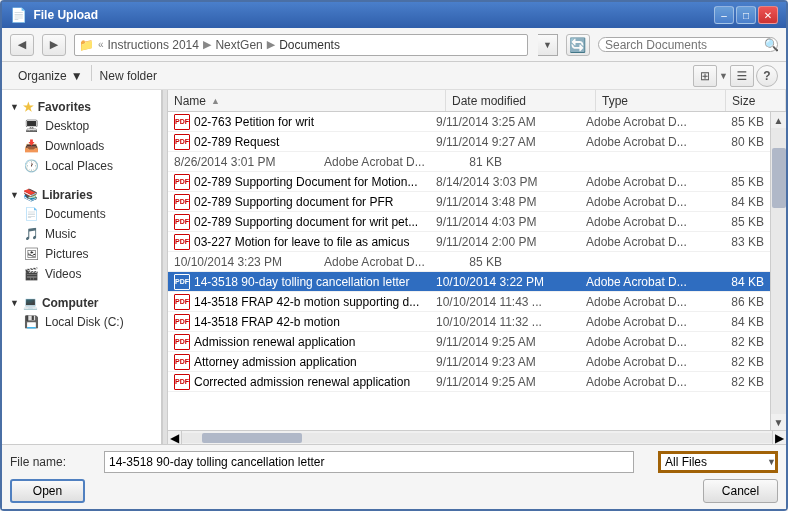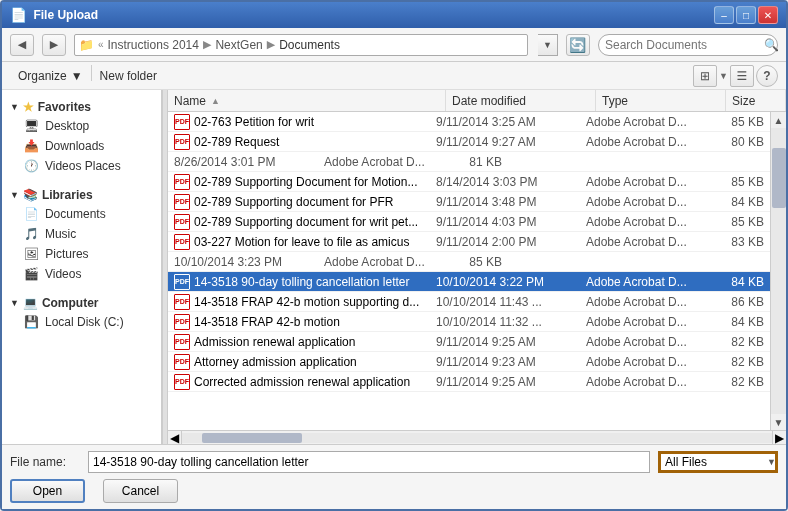--- a/index.html
+++ b/index.html
@@ -81,21 +81,21 @@
       border: 1px solid #bbb;
       border-radius: 3px;
       background: linear-gradient(to bottom, #fafafa, #e8e8e8);
       cursor: pointer;
       display: flex; align-items: center; justify-content: center;
       font-size: 14px; color: #555;
     }
     .search-box {
       display: flex;
       align-items: center;
-      height: 22px;
+      height: 15px;
       border: 1px solid #aaa;
       border-radius: 12px;
       padding: 0 6px;
       background: white;
       width: 180px;
       gap: 4px;
     }
     .search-box input {
       border: none; outline: none; background: transparent;
       font-size: 12px; flex: 1; color: #999;
@@ -218,21 +218,21 @@
     .scroll-track { flex: 1; width: 16px; background: #e8e8e8; position: relative; }
     .scroll-thumb { width: 14px; height: 60px; background: #b0b8c8; border-radius: 2px; margin: 0 1px; position: absolute; top: 20px; cursor: pointer; }
 
     .bottom-area {
       border-top: 1px solid #ccc;
       background: #f5f5f5;
       padding: 6px 8px;
       flex-shrink: 0;
     }
     .filename-row {
-      display: flex; align-items: center; gap: 8px; margin-bottom: 6px;
+      display: flex; align-items: center; gap: 24px; margin-bottom: 6px;
     }
     .filename-label { font-size: 12px; color: #333; min-width: 70px; }
     .filename-input {
       flex: 1;
       height: 22px;
       border: 1px solid #aaa;
       padding: 0 4px;
       font-size: 12px;
       background: white;
     }
@@ -245,21 +245,21 @@
       padding: 0 4px;
       appearance: none;
       -webkit-appearance: none;
       position: relative;
     }
     .select-wrapper { position: relative; display: inline-flex; align-items: center; }
     .select-arrow {
       position: absolute; right: 2px;
       pointer-events: none; font-size: 9px; color: #555;
     }
-    .buttons-row { display: flex; align-items: center; justify-content: flex-start; gap: 18px; }
+    .buttons-row { display: flex; align-items: center; justify-content: space-between; gap: 18px; }
     .dialog-btn {
       min-width: 75px; height: 24px;
       border: 1px solid #aaa;
       border-radius: 3px;
       background: linear-gradient(to bottom, #fafafa, #e0e0e0);
       font-size: 12px;
       cursor: pointer;
       padding: 0 12px;
     }
     .dialog-btn.default { border: 2px solid #5080c0; }
@@ -338,21 +338,21 @@
       <div class="sidebar-item">
         <span>🖥</span>
         <span>Desktop</span>
       </div>
       <div class="sidebar-item">
         <span>📥</span>
         <span>Downloads</span>
       </div>
       <div class="sidebar-item">
         <span>🕐</span>
-        <span>Videos Places</span>
+        <span>Local Places</span>
       </div>
       <div class="sidebar-separator"></div>
 
       <div class="sidebar-section-header">
         <span style="font-size:9px;">▼</span>
         <span>📚</span>
         <span>Libraries</span>
       </div>
       <div class="sidebar-item">
         <span>📄</span>

